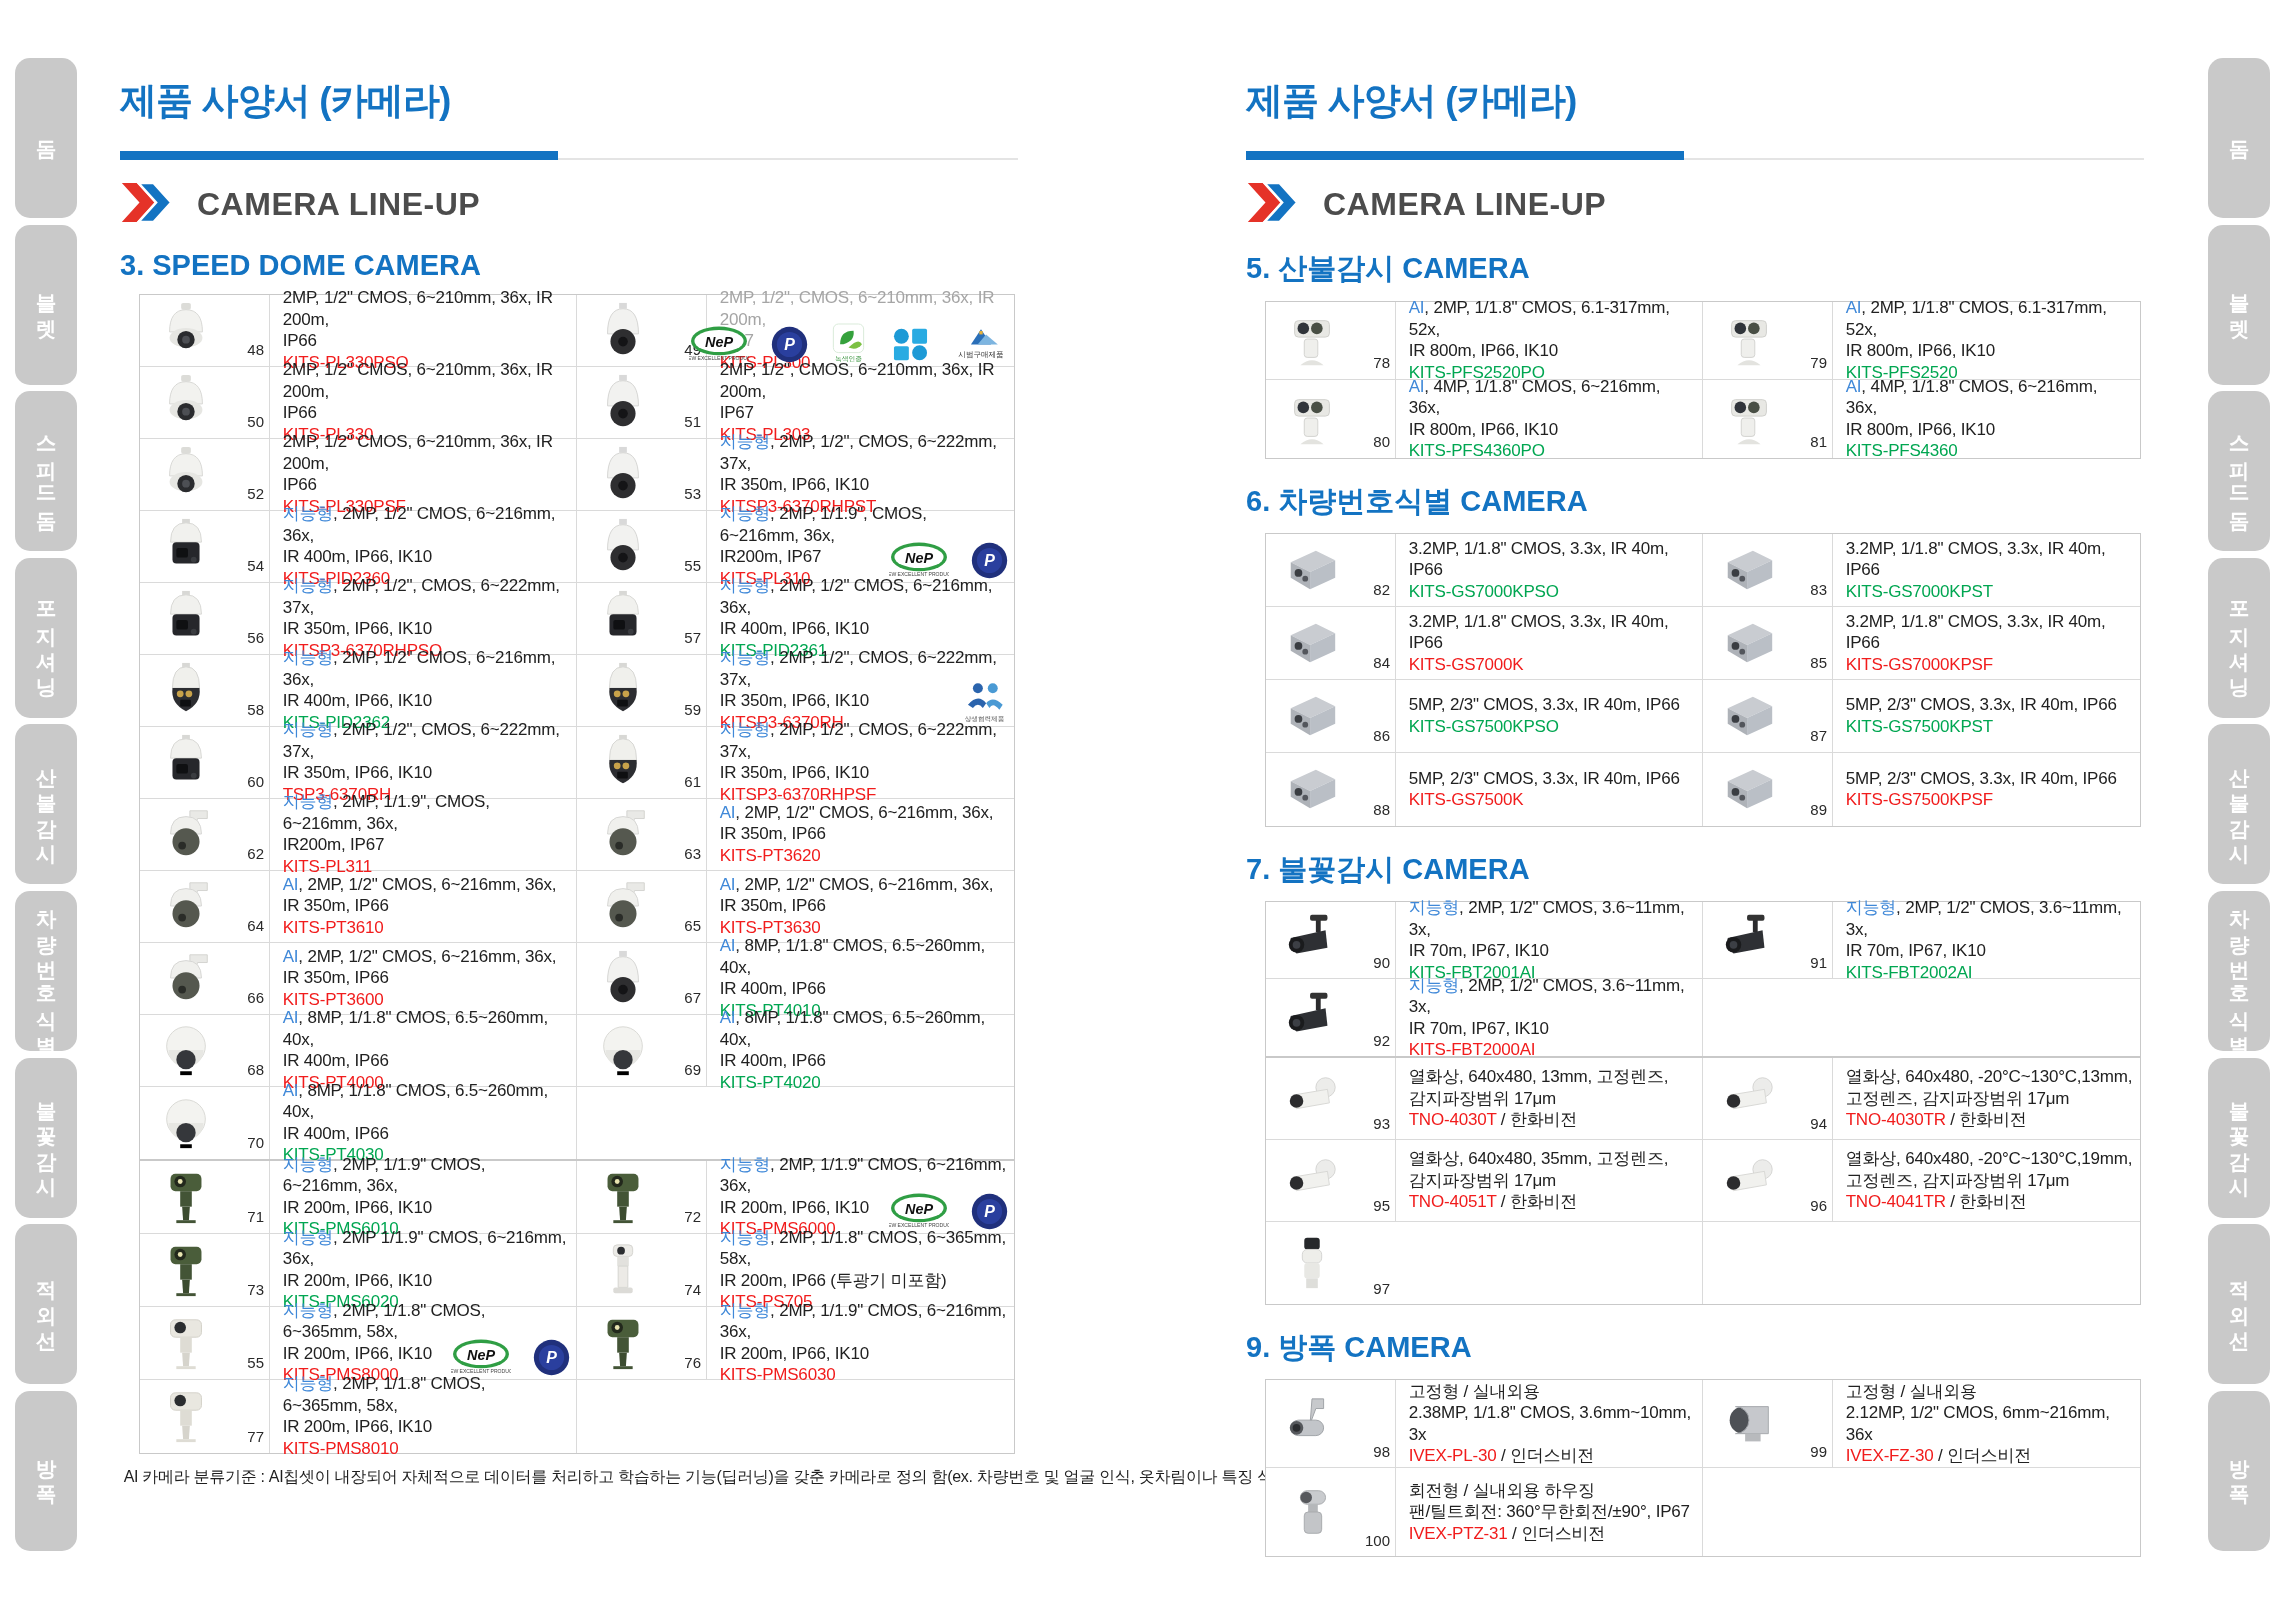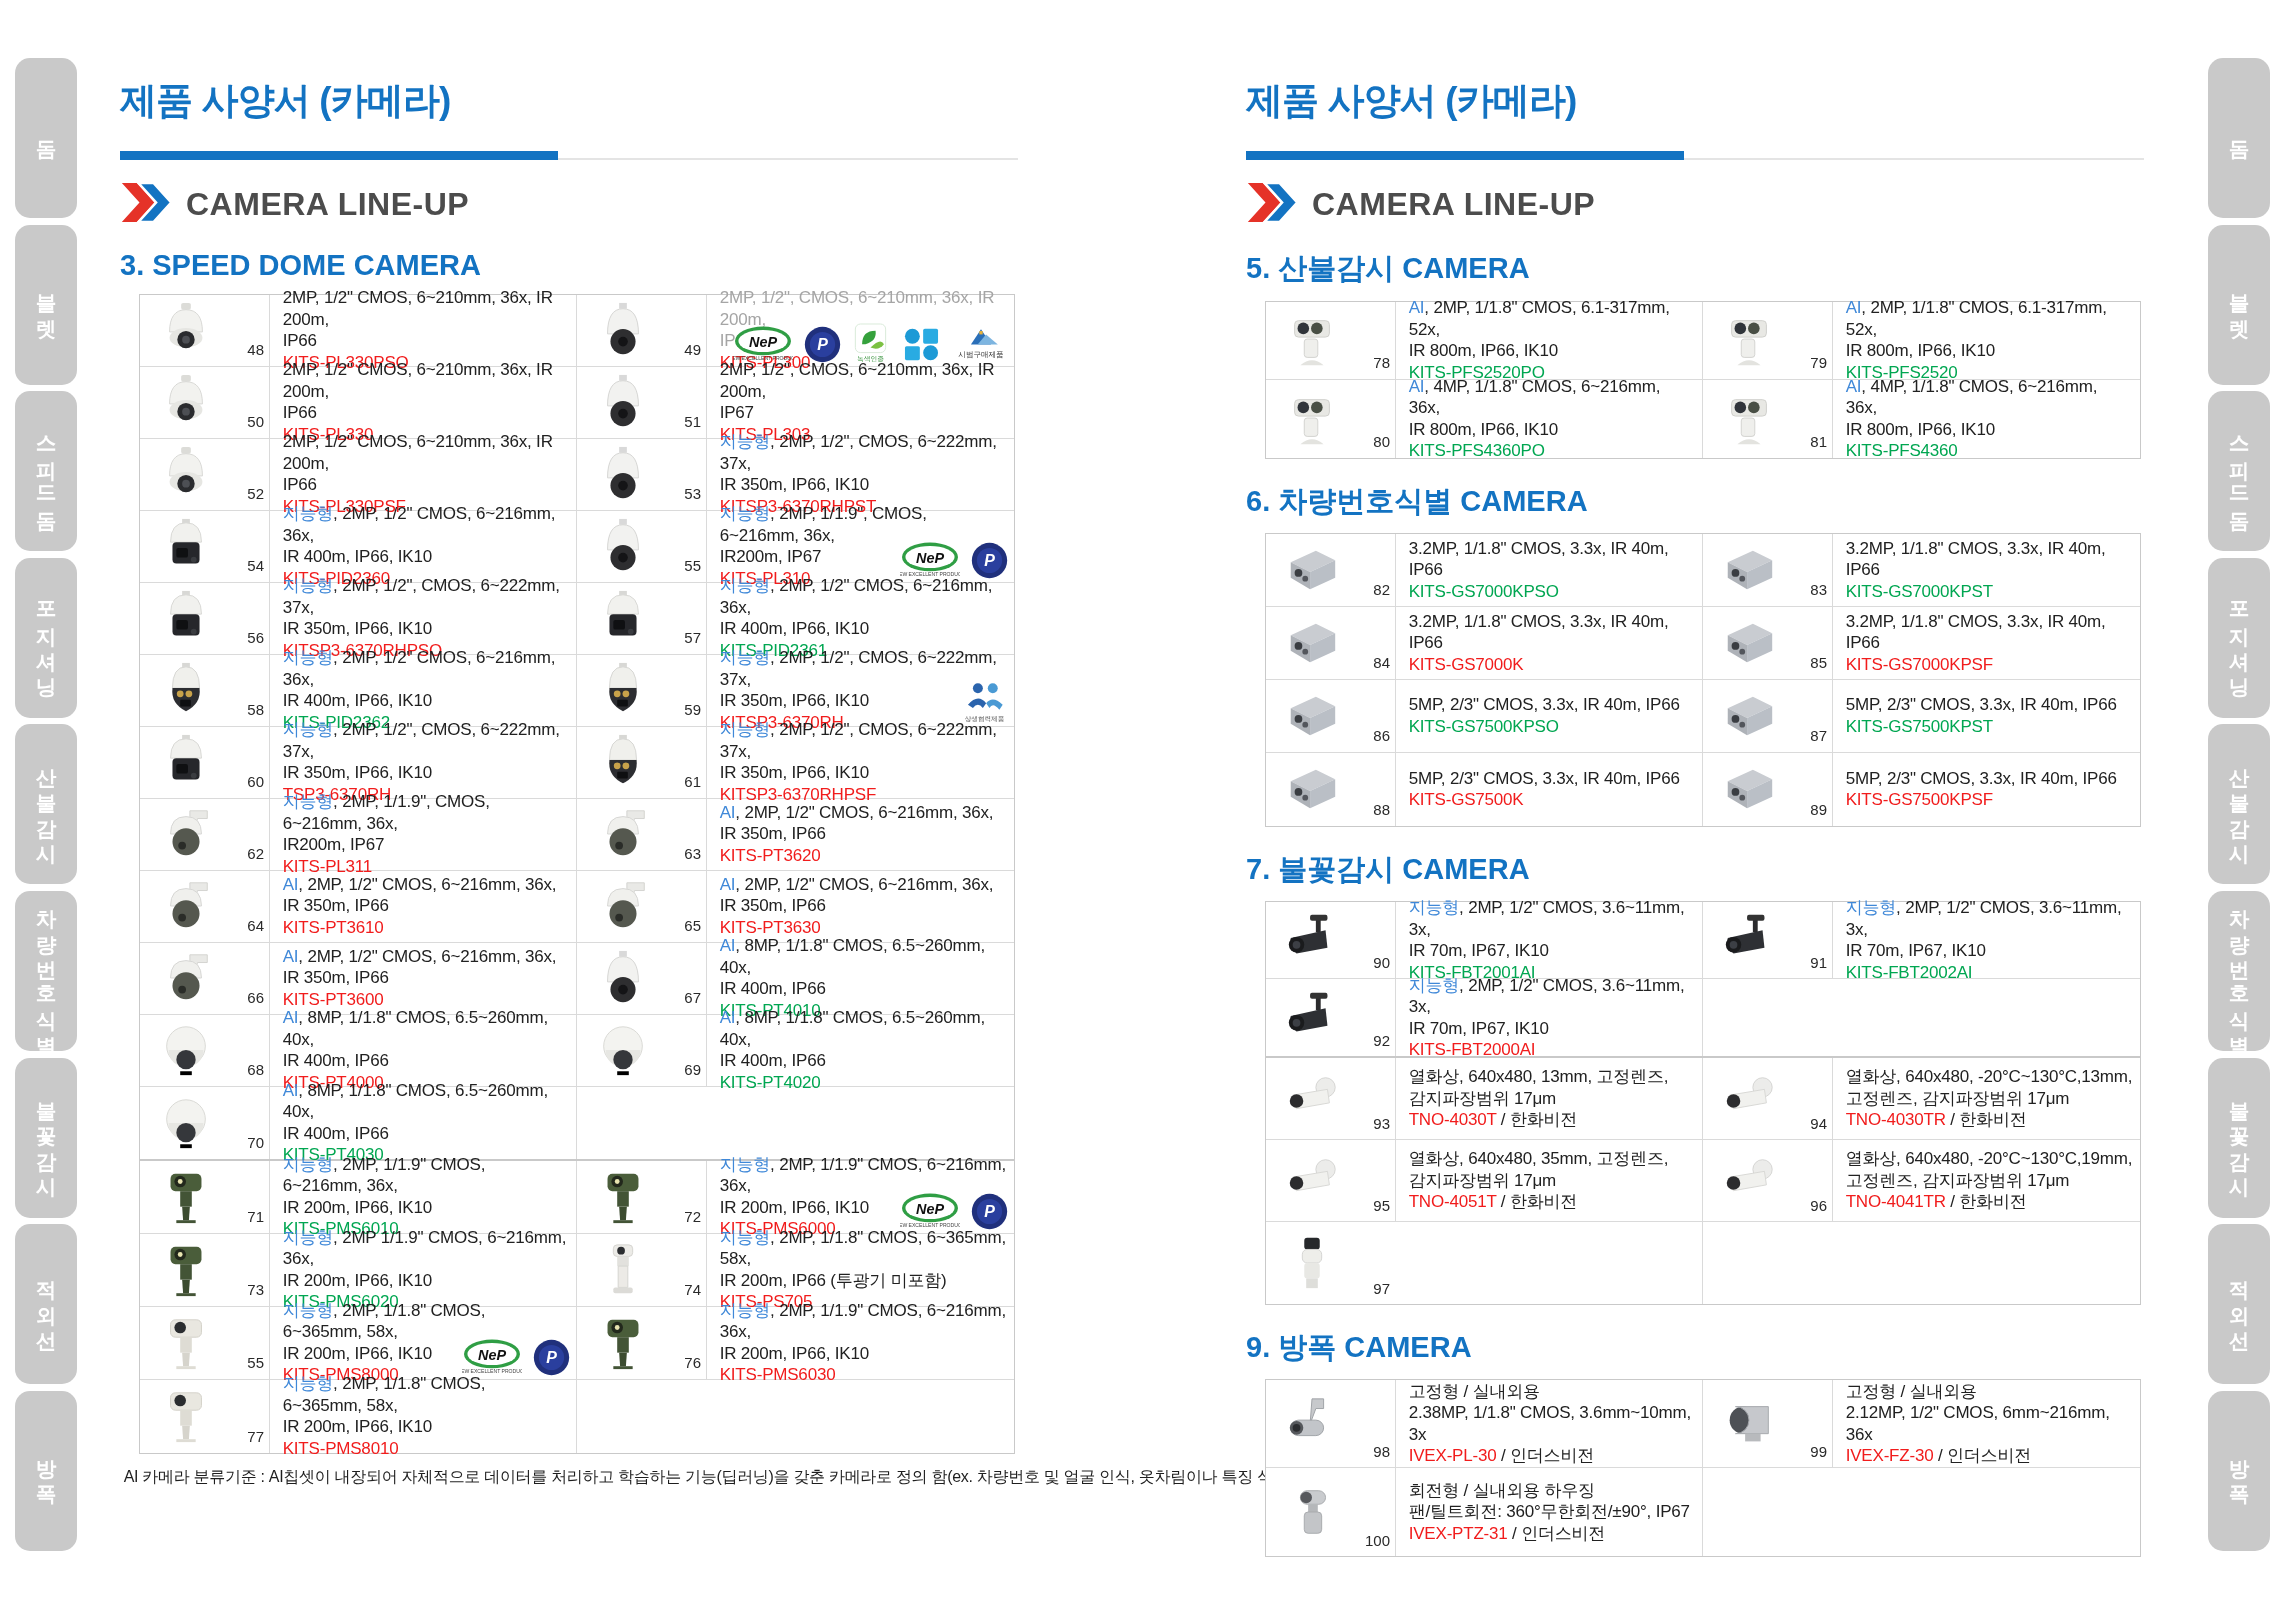--- a/index.html
+++ b/index.html
@@ -16,21 +16,21 @@
        letter-spacing:4.7px;}
 
   
   .page{position:absolute;top:51px;width:898px;}
   #page-left{left:120px}
   #page-right{left:1246px}
   .page-title{font-size:37px;font-weight:700;color:#1373c2;letter-spacing:-0.9px;}
   .rule{margin-top:15px;position:relative;height:9.4px;}
   .rule-blue{width:438px;height:9.4px;background:#1373c2;}
   .rule::after{content:"";position:absolute;left:438px;right:0;bottom:0;height:1.9px;background:#e4e4e4;}
-  .lineup{display:flex;align-items:center;gap:14px;margin-top:22.5px;}
+  .lineup{display:flex;align-items:center;gap:25px;margin-top:22.5px;}
   .lineup-label{font-size:32px;font-weight:700;color:#4c4c4c;letter-spacing:0.5px;}
 
   .sec-title{font-size:29px;font-weight:700;color:#1373c2;margin-top:23px;margin-bottom:11.2px;}
   .tbl{margin-left:19px;width:876px;display:grid;grid-template-columns:1fr 1fr;
        border:0.9px solid #c9c9c9;box-sizing:border-box;background:#fff;}
   .cell{display:flex;height:var(--rh);box-sizing:border-box;border-bottom:0.9px solid #dadada;position:relative;}
   .cell:nth-child(odd){border-right:0.9px solid #dadada;}
   .tbl .cell:nth-last-child(-n+2){border-bottom:none;}
   .imgbox{width:92px;display:flex;align-items:center;justify-content:center;}
   .imgbox svg{width:58px;height:58px;}
@@ -38,21 +38,21 @@
        padding:0 4.7px 7.5px 0;font-size:15px;color:#2a2a2a;}
   .txt{flex:1;border-left:0.9px solid #dadada;display:flex;flex-direction:column;
        justify-content:center;padding:5.6px 7.5px 5.6px 13px;position:relative;}
   .spec{font-size:17px;line-height:21.5px;color:#212121;white-space:pre-line;margin:0;letter-spacing:-0.2px;}
   .tag{color:#3f88d8;}
   .muted-spec{color:#a5a5a5;}
   .model-line{font-size:17px;line-height:21.5px;margin:0;letter-spacing:-0.2px;}
   .model.red{color:#f11c1c}
   .model.green{color:#00a651}
   .suffix{color:#212121}
-  .badges{position:absolute;right:5.6px;bottom:2.8px;display:flex;align-items:flex-end;gap:11px;}
+  .badges{position:absolute;right:5.6px;bottom:2.8px;display:flex;align-items:flex-end;gap:22px;}
   .badges svg{display:block;}
   .footnote{margin-top:13px;margin-left:3.7px;font-size:16px;color:#1e1e1e;white-space:nowrap;letter-spacing:-0.3px;}
 </style>
 </head>
 <body>
 
 <div class="canvas">
 
   <nav class="tabs left" id="tabs-left">
       <div class="tab">돔</div>

